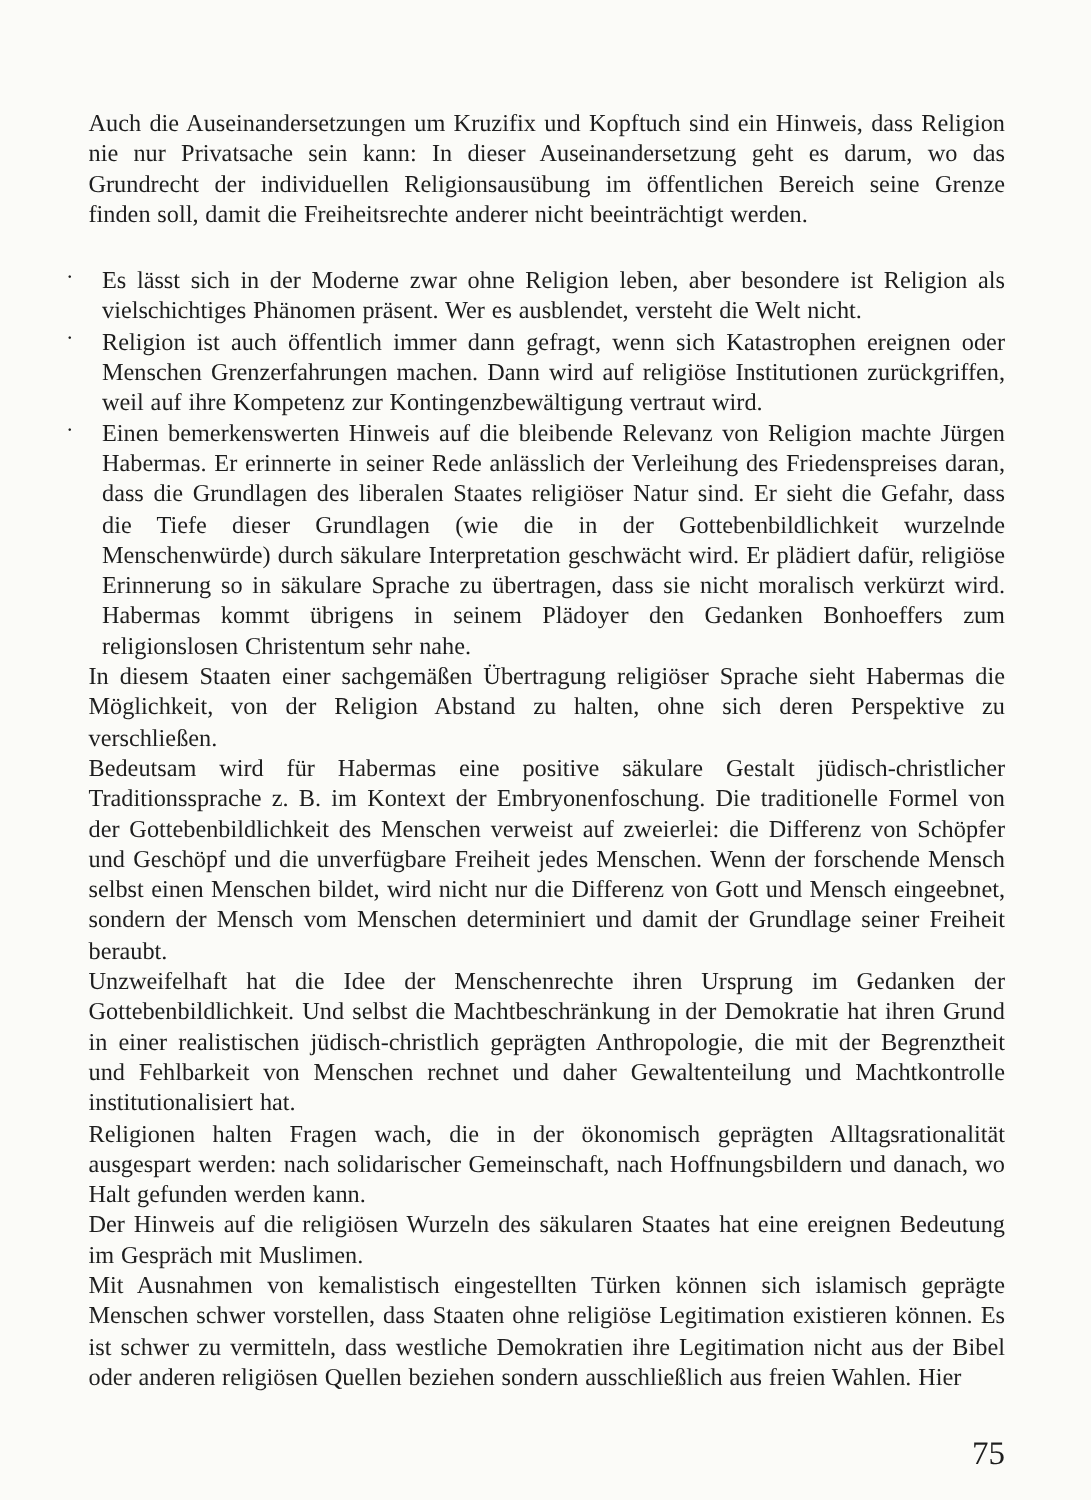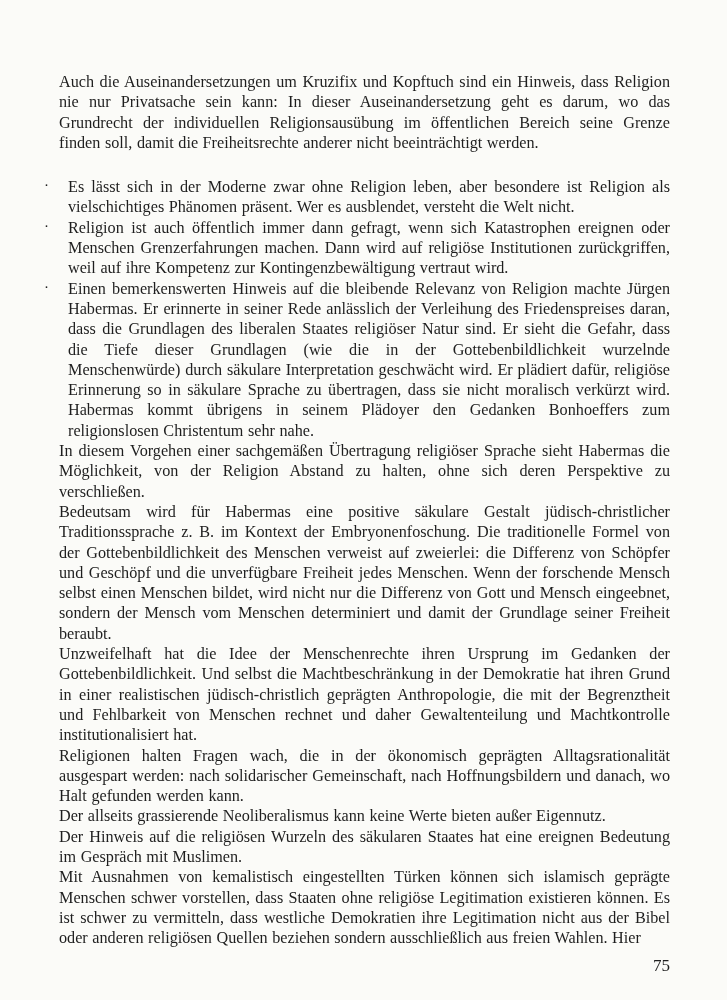--- a/index.html
+++ b/index.html
@@ -44,21 +44,21 @@
     top: -2px;
     font-size: 15px;
   }
   .page-number {
     position: absolute;
     left: 59px;
     top: 956px;
     width: 611px;
     text-align: right;
     font-family: "Liberation Serif", "DejaVu Serif", serif;
-    font-size: 17px;
+    font-size: 22px;
     color: #1e1e1e;
   }
 </style>
 </head>
 <body>
 
 <div class="page">
 
   <div class="text-block">
 
@@ -72,25 +72,24 @@
       <li class="bullet">
         <span class="marker">·</span>
         <span>Religion ist auch öffentlich immer dann gefragt, wenn sich Katastrophen ereignen oder Menschen Grenzerfahrungen machen. Dann wird auf religiöse Institutionen zurückgriffen, weil auf ihre Kompetenz zur Kontingenzbewältigung vertraut wird.</span>
       </li>
       <li class="bullet">
         <span class="marker">·</span>
         <span>Einen bemerkenswerten Hinweis auf die bleibende Relevanz von Religion machte Jürgen Habermas. Er erinnerte in seiner Rede anlässlich der Verleihung des Friedenspreises daran, dass die Grundlagen des liberalen Staates religiöser Natur sind. Er sieht die Gefahr, dass die Tiefe dieser Grundlagen (wie die in der Gottebenbildlichkeit wurzelnde Menschenwürde) durch säkulare Interpretation geschwächt wird. Er plädiert dafür, religiöse Erinnerung so in säkulare Sprache zu übertragen, dass sie nicht moralisch verkürzt wird. Habermas kommt übrigens in seinem Plädoyer den Gedanken Bonhoeffers zum religionslosen Christentum sehr nahe.</span>
       </li>
     </ul>
 
-    <p class="para">In diesem Vorgehen einer sachgemäßen Übertragung religiöser Sprache sieht Habermas die Möglichkeit, von der Religion Abstand zu halten, ohne sich deren Perspektive zu verschließen.</p>
+    <p class="para">In diesem Staaten einer sachgemäßen Übertragung religiöser Sprache sieht Habermas die Möglichkeit, von der Religion Abstand zu halten, ohne sich deren Perspektive zu verschließen.</p>
     <p class="para">Bedeutsam wird für Habermas eine positive säkulare Gestalt jüdisch-christlicher Traditionssprache z. B. im Kontext der Embryonenfoschung. Die traditionelle Formel von der Gottebenbildlichkeit des Menschen verweist auf zweierlei: die Differenz von Schöpfer und Geschöpf und die unverfügbare Freiheit jedes Menschen. Wenn der forschende Mensch selbst einen Menschen bildet, wird nicht nur die Differenz von Gott und Mensch eingeebnet, sondern der Mensch vom Menschen determiniert und damit der Grundlage seiner Freiheit beraubt.</p>
     <p class="para">Unzweifelhaft hat die Idee der Menschenrechte ihren Ursprung im Gedanken der Gottebenbildlichkeit. Und selbst die Machtbeschränkung in der Demokratie hat ihren Grund in einer realistischen jüdisch-christlich geprägten Anthropologie, die mit der Begrenztheit und Fehlbarkeit von Menschen rechnet und daher Gewaltenteilung und Machtkontrolle institutionalisiert hat.</p>
     <p class="para">Religionen halten Fragen wach, die in der ökonomisch geprägten Alltagsrationalität ausgespart werden: nach solidarischer Gemeinschaft, nach Hoffnungsbildern und danach, wo Halt gefunden werden kann.</p>
-    <p class="para">Der allseits grassierende Neoliberalismus kann keine Werte bieten außer Eigennutz.</p>
     <p class="para">Der Hinweis auf die religiösen Wurzeln des säkularen Staates hat eine ereignen Bedeutung im Gespräch mit Muslimen.</p>
     <p class="para">Mit Ausnahmen von kemalistisch eingestellten Türken können sich islamisch geprägte Menschen schwer vorstellen, dass Staaten ohne religiöse Legitimation existieren können. Es ist schwer zu vermitteln, dass westliche Demokratien ihre Legitimation nicht aus der Bibel oder anderen religiösen Quellen beziehen sondern ausschließlich aus freien Wahlen. Hier</p>
 
   </div>
 
   <div class="page-number">75</div>
 
 </div>
 
 </body></html>

